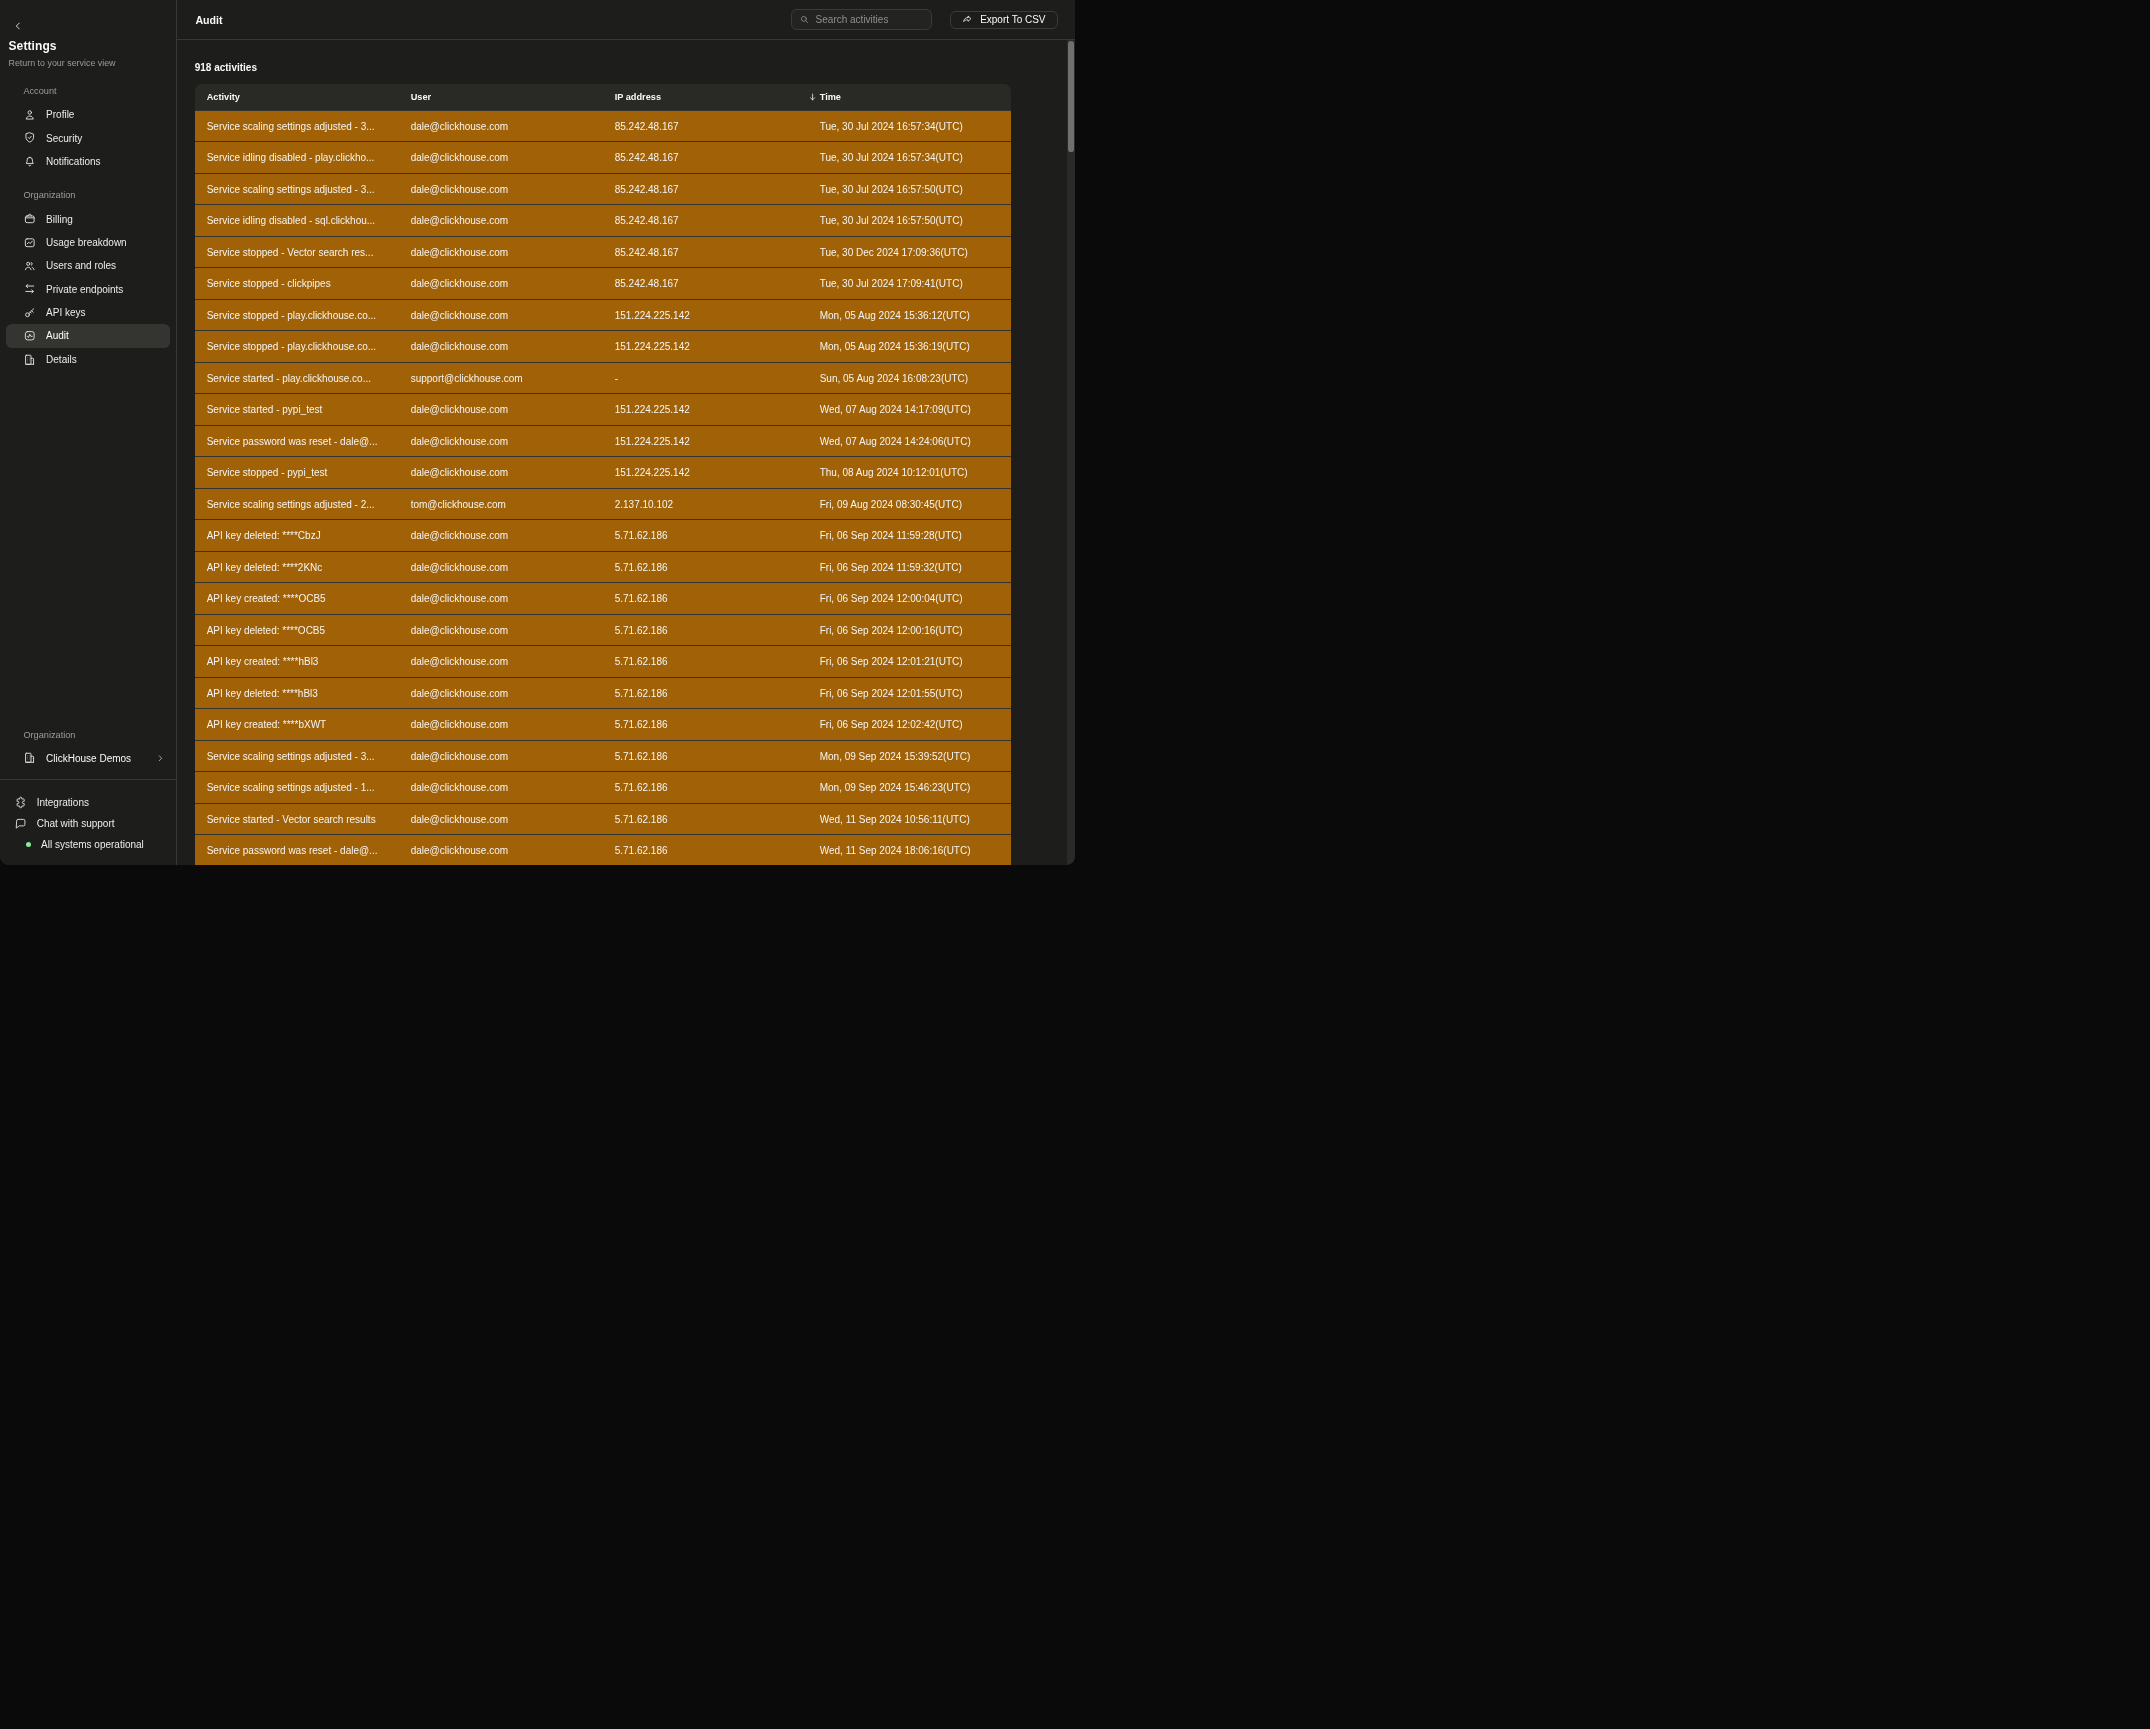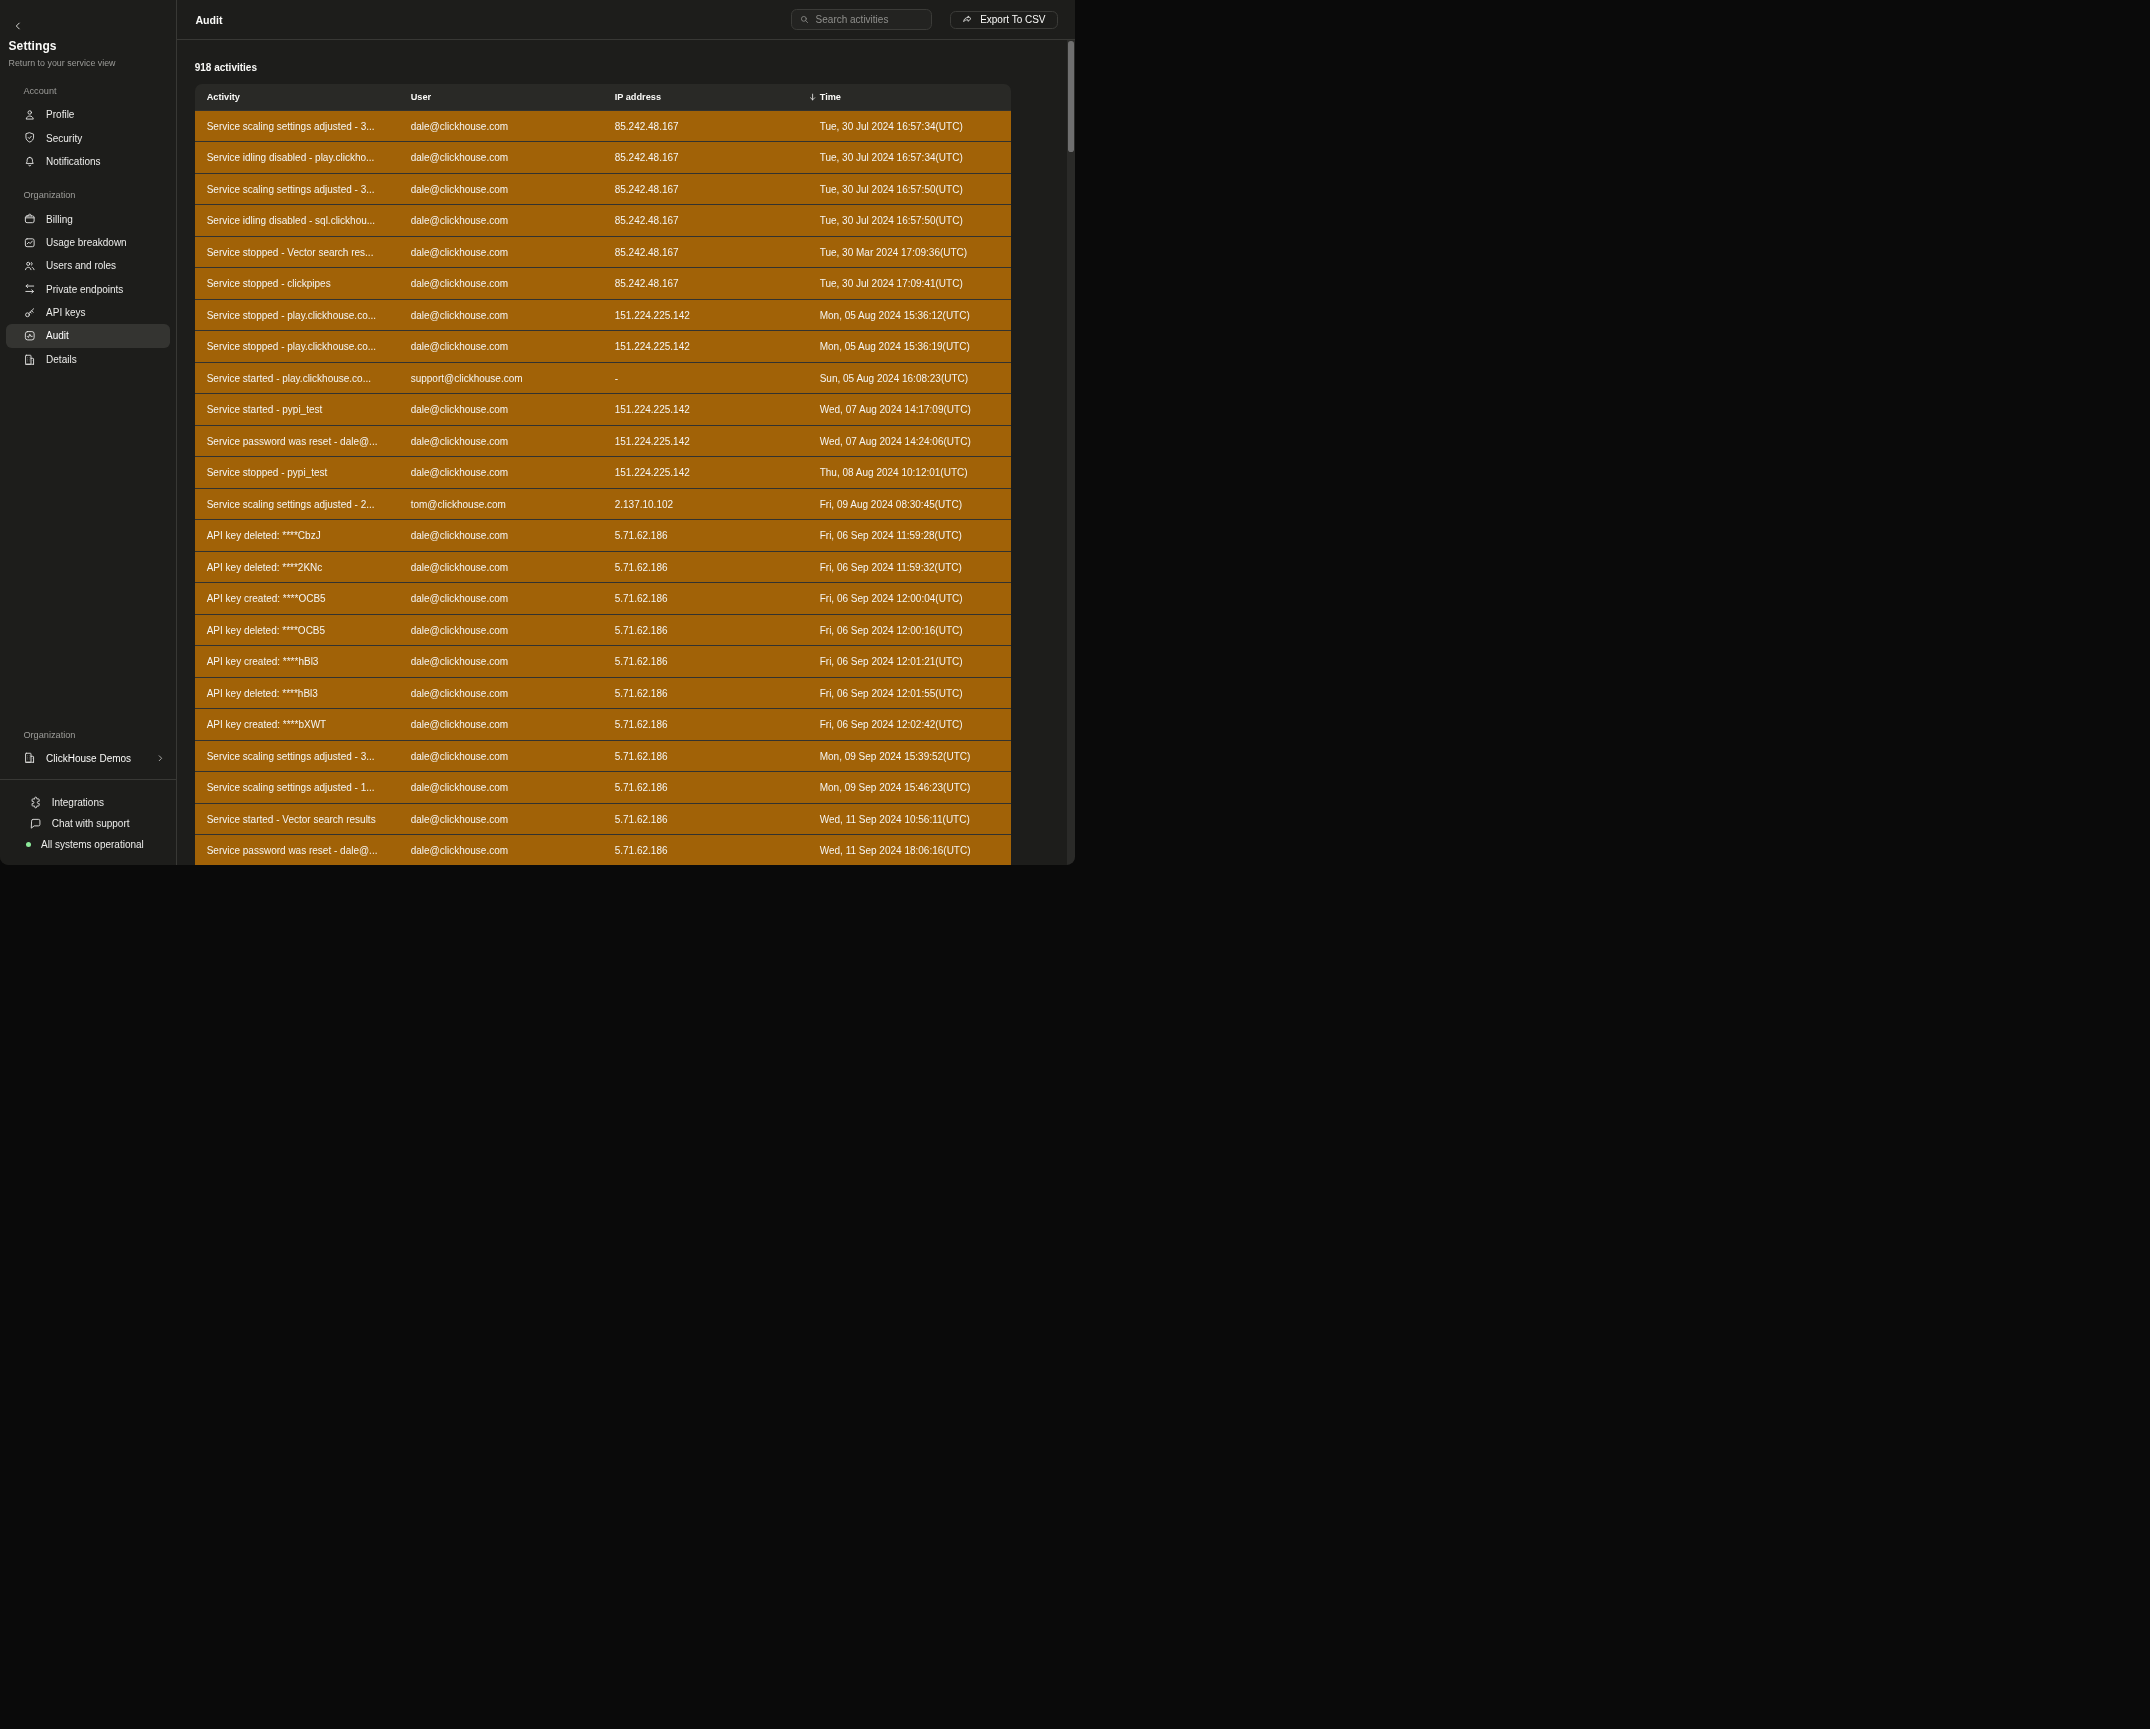--- a/index.html
+++ b/index.html
@@ -23,21 +23,21 @@
   .nav-item{height:23.4px;display:flex;align-items:center;gap:9.2px;padding-left:23.4px;
     font-size:10px;color:#ECECEA;cursor:pointer;border-radius:5.7px;}
   .nav-item.selected{background:#343431;margin:0 5.7px;padding-left:17.7px;color:#FFFFFF;}
   .nav-icon{width:13.5px;height:13.5px;flex:0 0 13.5px;display:flex;align-items:center;justify-content:center;color:#E8E8E6;}
   .sb-bottom{margin-top:auto;padding-bottom:10px;}
   .org-item{height:24px;display:flex;align-items:center;gap:9.2px;padding:0 11.3px 0 23.4px;
     font-size:10px;margin-top:4.3px;cursor:pointer;}
   .org-chevron{margin-left:auto;color:#C9C9C6;}
   .sb-divider{height:0.7px;background:#383835;margin-top:8.5px;}
   .footer-list{margin-top:12.8px;display:flex;flex-direction:column;}
-  .footer-item{height:21px;display:flex;align-items:center;gap:9.2px;padding-left:29px;
+  .footer-item{height:21px;display:flex;align-items:center;gap:9.2px;padding-left:14px;
     font-size:10px;color:#ECECEA;cursor:pointer;}
   .status-item{height:21px;display:flex;align-items:center;gap:10px;padding-left:26px;
     font-size:10px;color:#ECECEA;cursor:pointer;}
   .dot{width:5px;height:5px;border-radius:50%;background:#8CE99A;flex:0 0 5px;}
   
   .main{flex:1;position:relative;display:flex;flex-direction:column;min-width:0;}
   .topbar{height:40px;min-height:40px;border-bottom:0.7px solid #383835;display:flex;
     align-items:center;padding:0 17px 0 18.4px;box-sizing:border-box;gap:17.7px;}
   .topbar-title{font-size:10.6px;font-weight:700;}
   .spacer{flex:1;}
@@ -305,21 +305,21 @@
             <div class="trow">
               <div class="cell">Service idling disabled - sql.clickhou...</div>
               <div class="cell">dale@clickhouse.com</div>
               <div class="cell">85.242.48.167</div>
               <div class="cell">Tue, 30 Jul 2024 16:57:50(UTC)</div>
             </div>
             <div class="trow">
               <div class="cell">Service stopped - Vector search res...</div>
               <div class="cell">dale@clickhouse.com</div>
               <div class="cell">85.242.48.167</div>
-              <div class="cell">Tue, 30 Mar 2024 17:09:36(UTC)</div>
+              <div class="cell">Tue, 30 Dec 2024 17:09:36(UTC)</div>
             </div>
             <div class="trow">
               <div class="cell">Service stopped - clickpipes</div>
               <div class="cell">dale@clickhouse.com</div>
               <div class="cell">85.242.48.167</div>
               <div class="cell">Tue, 30 Jul 2024 17:09:41(UTC)</div>
             </div>
             <div class="trow">
               <div class="cell">Service stopped - play.clickhouse.co...</div>
               <div class="cell">dale@clickhouse.com</div>

